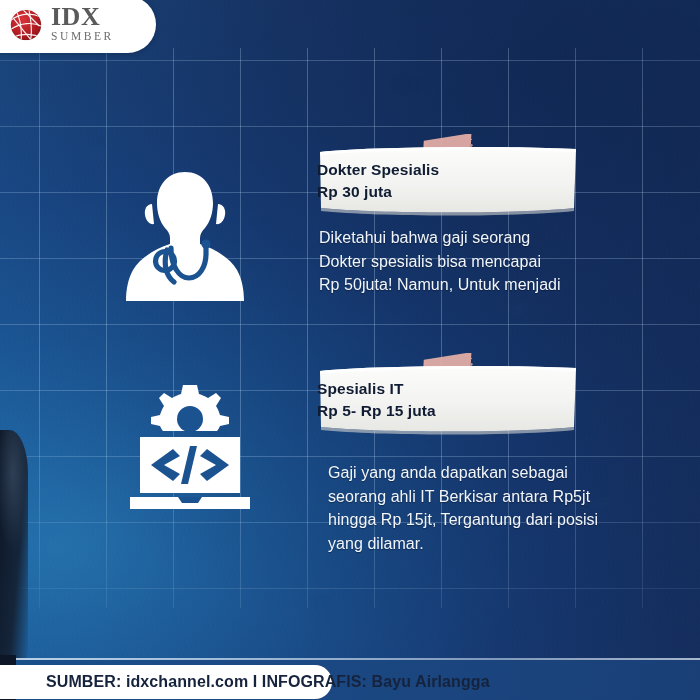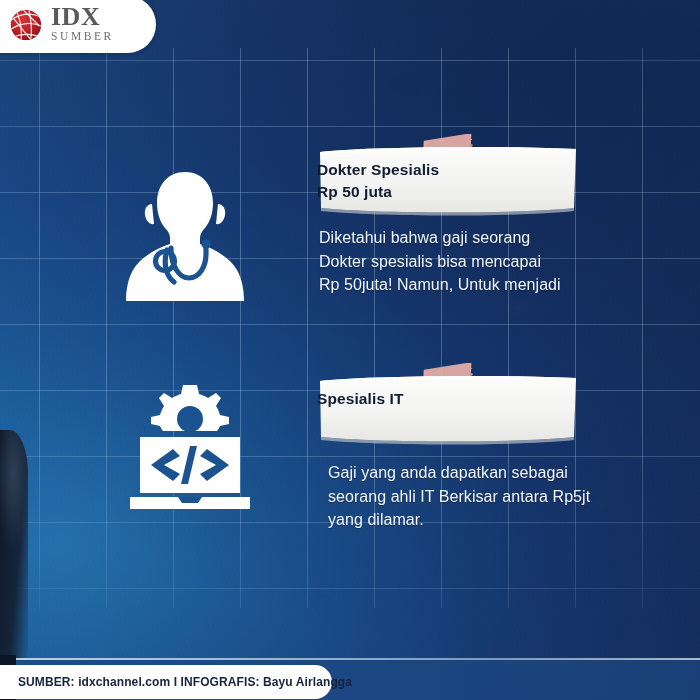--- a/index.html
+++ b/index.html
@@ -146,21 +146,21 @@
     height: 128px;
   }
 
   
   .banner {
     position: absolute;
     width: 262px;
     height: 66px;
   }
   .banner-1 { left: 317px; top: 148px; }
-  .banner-2 { left: 317px; top: 377px; }
+  .banner-2 { left: 317px; top: 367px; }
 
   .banner svg { display: block; }
 
   .banner-label {
     position: absolute;
     left: 0; right: 0;
     top: 11px;
     text-align: left;
     color: #101c33;
     font-size: 15.5px;
@@ -204,25 +204,26 @@
     width: 352px;
     height: 34px;
     background: #ffffff;
     border-radius: 0 22px 22px 0;
     display: flex;
     align-items: center;
     padding-left: 38px;
     box-sizing: border-box;
   }
   .footer-text {
-    font-size: 12px;
+    font-size: 16px;
     font-weight: 700;
     color: #16233c;
     letter-spacing: 0.1px;
     white-space: nowrap;
+    margin-left: 28px;
   }
   .corner-dark {
     position: absolute;
     left: 0; top: 655px;
     width: 16px; height: 45px;
     background: #0c1626;
   }
 </style>
 </head>
 <body>
@@ -301,21 +302,21 @@
         <path d="M156 3 L152 23 L156 21 L152 18 L156 15 L152 12 L156 9 L152 6 Z" fill="#dfa79e" opacity="0.9"></path>
       </g>
 
       <path d="M3 18 C 60 12, 200 12, 259 15
                L257 74 C 200 80, 62 80, 4 74 Z" fill="url(#paper1)"></path>
       <path d="M3 18 C 60 12, 200 12, 259 15 L259 18 C 200 15, 60 15, 3 21 Z" fill="#ffffff" opacity="0.9"></path>
       <path d="M4 74 C 62 80, 200 80, 257 74 L257 77 C 200 83, 62 83, 4 77 Z" fill="#d4d4d0" opacity="0.6"></path>
     </svg>
     <div class="banner-label">
       <span class="l1">Dokter Spesialis</span>
-      <span class="l2">Rp 50 juta</span>
+      <span class="l2">Rp 30 juta</span>
     </div>
   </div>
 
   <div class="body-text body-1">
     <span>Diketahui bahwa gaji seorang</span>
     <span>Dokter spesialis bisa mencapai</span>
     <span>Rp 50juta! Namun, Untuk menjadi</span>
   </div>
 
   <svg class="icon-it" viewBox="0 0 128 128">
@@ -355,26 +356,28 @@
         <path d="M108 3 L112 6 L108 9 L112 12 L108 15 L112 18 L108 21 L104 23 Z" fill="#dfa79e" opacity="0.9"></path>
         <path d="M156 3 L152 23 L156 21 L152 18 L156 15 L152 12 L156 9 L152 6 Z" fill="#dfa79e" opacity="0.9"></path>
       </g>
       <path d="M3 18 C 60 12, 200 12, 259 15
                L257 74 C 200 80, 62 80, 4 74 Z" fill="url(#paper2)"></path>
       <path d="M3 18 C 60 12, 200 12, 259 15 L259 18 C 200 15, 60 15, 3 21 Z" fill="#ffffff" opacity="0.9"></path>
       <path d="M4 74 C 62 80, 200 80, 257 74 L257 77 C 200 83, 62 83, 4 77 Z" fill="#d4d4d0" opacity="0.6"></path>
     </svg>
     <div class="banner-label">
       <span class="l1">Spesialis IT</span>
+      <span class="l2">Rp 5- Rp 15 juta</span>
     </div>
   </div>
 
   <div class="body-text body-2">
     <span>Gaji yang anda dapatkan sebagai</span>
     <span>seorang ahli IT Berkisar antara Rp5jt</span>
+    <span>hingga Rp 15jt, Tergantung dari posisi</span>
     <span>yang dilamar.</span>
   </div>
 
   <div class="bottom-band"></div>
   <div class="bottom-rule"></div>
   <div class="corner-dark"></div>
   <div class="footer-pill">
     <span class="footer-text">SUMBER: idxchannel.com I  INFOGRAFIS: Bayu Airlangga</span>
   </div>
 

